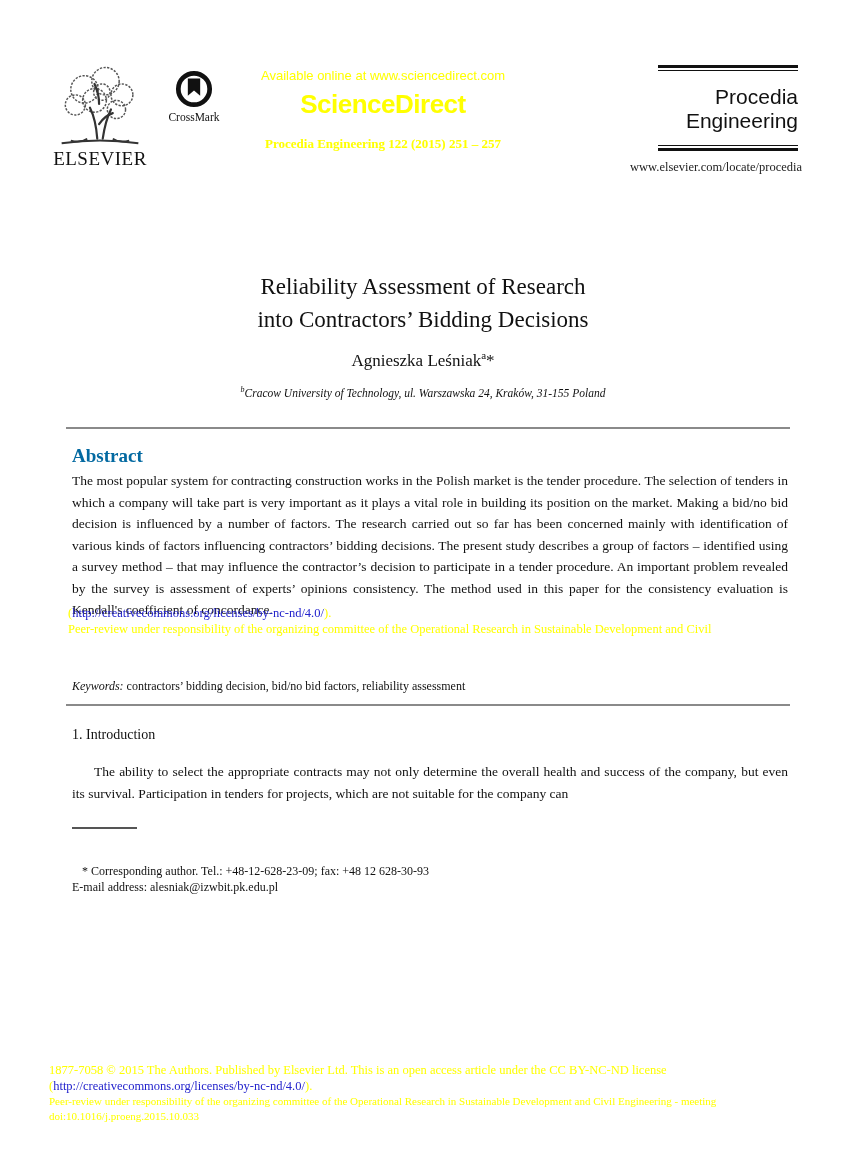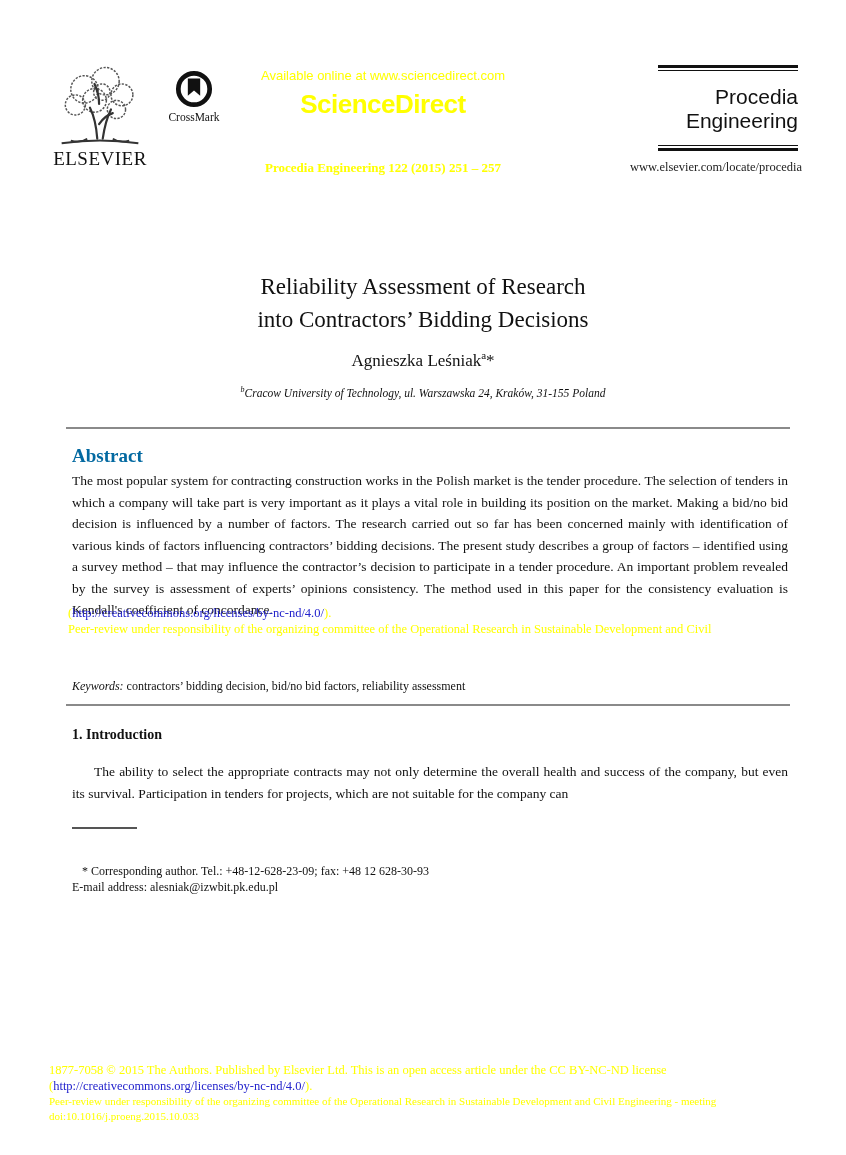--- a/index.html
+++ b/index.html
@@ -14,21 +14,21 @@
   
   .elsevier{position:absolute;left:50px;top:62px;width:100px;text-align:center;}
   .elsevier svg{display:block;margin:0 auto;}
   .elsevier-label{font-family:"Liberation Serif",serif;font-size:19px;letter-spacing:0.5px;color:#111;margin-top:2px;}
   .crossmark{position:absolute;left:164px;top:70px;width:60px;text-align:center;}
   .crossmark svg{display:block;margin:0 auto;}
   .crossmark-label{font-family:"Liberation Serif",serif;font-size:11.5px;color:#111;margin-top:3px;}
   .center-head{position:absolute;left:233px;top:68px;width:300px;text-align:center;}
   .available-online{font-family:"Liberation Sans",sans-serif;font-size:13px;color:#ffff00;}
   .sciencedirect{font-family:"Liberation Sans",sans-serif;font-size:26px;font-weight:bold;letter-spacing:-0.5px;color:#ffff00;margin-top:6px;}
-  .journal-citation{position:absolute;left:233px;top:160px;width:300px;text-align:center;
+  .journal-citation{position:absolute;left:233px;top:136px;width:300px;text-align:center;
     font-family:"Liberation Serif",serif;font-size:13px;font-weight:bold;color:#ffff00;}
   .procedia-box{position:absolute;left:658px;top:65px;width:140px;}
   .rule-thick{height:3px;background:#111;}
   .rule-thin{height:1px;background:#111;}
   .rule-gap{height:2px;}
   .procedia-title{font-family:"Liberation Sans",sans-serif;font-weight:normal;font-size:21px;line-height:1.15;
     text-align:right;color:#111;padding:14px 0 12px 0;}
   .procedia-url{position:absolute;left:630px;top:160px;width:170px;text-align:right;
     font-family:"Liberation Serif",serif;font-size:12.5px;color:#222;}
   
@@ -52,21 +52,21 @@
     font-size:13.5px;line-height:21.5px;text-align:justify;color:#111;}
   
   .license-top{position:absolute;left:68px;top:606px;width:720px;
     font-size:12.5px;line-height:15.6px;color:#ffff00;}
   .link-blue{color:#2222cc;}
   .yellow{color:#ffff00;}
   
   .keywords{position:absolute;left:72px;top:679px;width:716px;font-size:12px;color:#111;}
   .keywords .kw-label{font-style:italic;}
   
-  .intro-heading{position:absolute;left:72px;top:727px;font-size:14px;font-weight:bold;color:#111;}
+  .intro-heading{position:absolute;left:72px;top:727px;font-size:14px;font-weight:normal;color:#111;}
   .intro-text{position:absolute;left:72px;top:761px;width:716px;
     font-size:13.5px;line-height:21.5px;text-align:justify;text-indent:22px;color:#111;}
   
   .footnote{position:absolute;left:72px;top:863px;width:500px;font-size:12px;line-height:16px;color:#111;}
   .footnote .fn-line1{padding-left:10px;}
   
   .footer{position:absolute;left:49px;top:1062px;width:760px;color:#ffff00;}
   .footer .f-line-lg{font-size:12.5px;line-height:16px;}
   .footer .f-line-sm{font-size:11px;line-height:15.2px;}
 </style>

